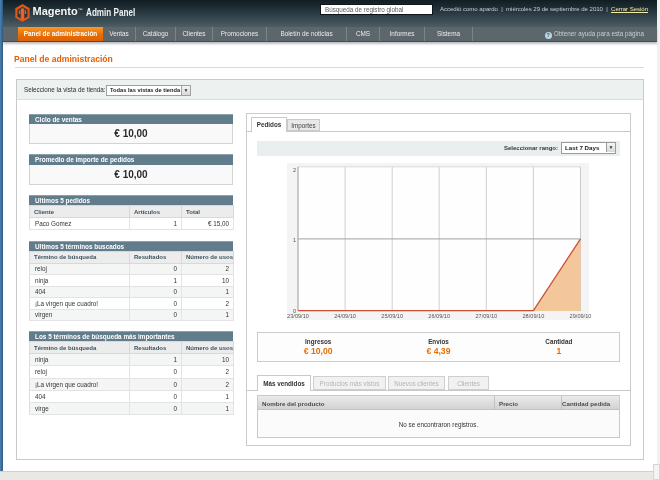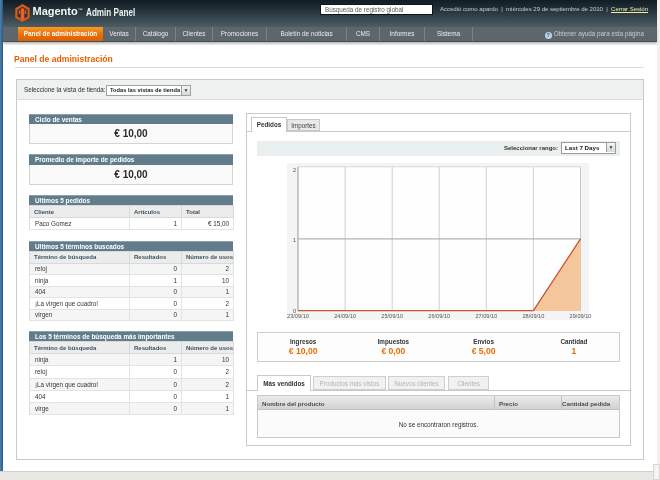--- a/index.html
+++ b/index.html
@@ -258,26 +258,22 @@
     <text x="293.5" y="155" text-anchor="middle">29/09/10</text>
   </g>
 </svg>
 
 <div class="abs" id="stats">
   <div class="col">
       <div class="lb">Ingresos</div>
       <div class="vl">€ 10,00</div>
     </div>
   <div class="col">
-      <div class="lb">Impuestos</div>
-      <div class="vl">€ 0,00</div>
-    </div>
-  <div class="col">
       <div class="lb">Envíos</div>
-      <div class="vl">€ 5,00</div>
+      <div class="vl">€ 4,39</div>
     </div>
   <div class="col">
       <div class="lb">Cantidad</div>
       <div class="vl">1</div>
     </div>
 </div>
 
 <div class="btab" id="bt1">Más vendidos</div>
 <div class="btab" id="bt2">Productos más vistos</div>
 <div class="btab" id="bt3">Nuevos clientes</div>

